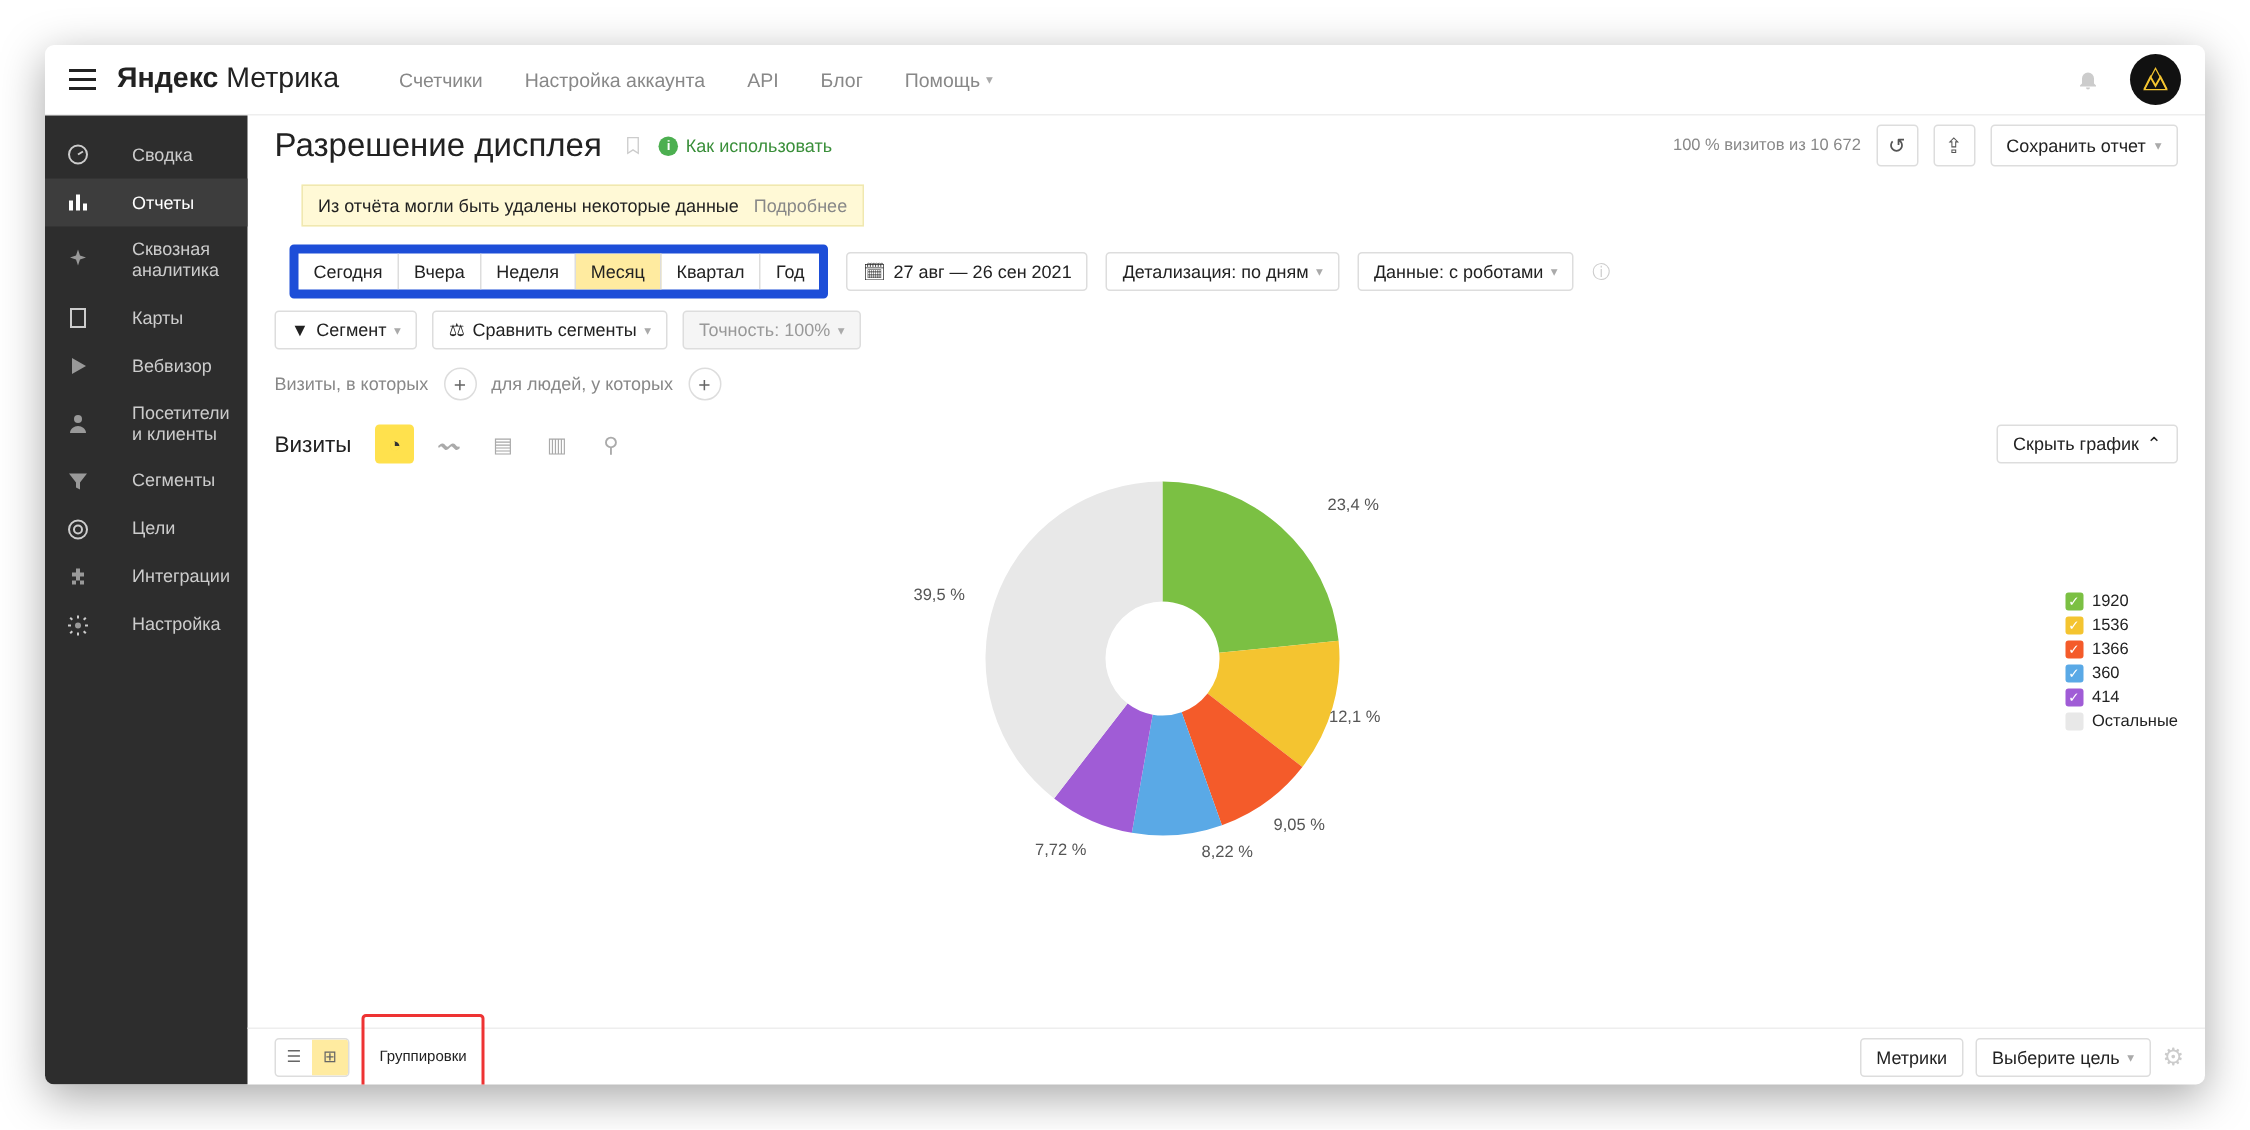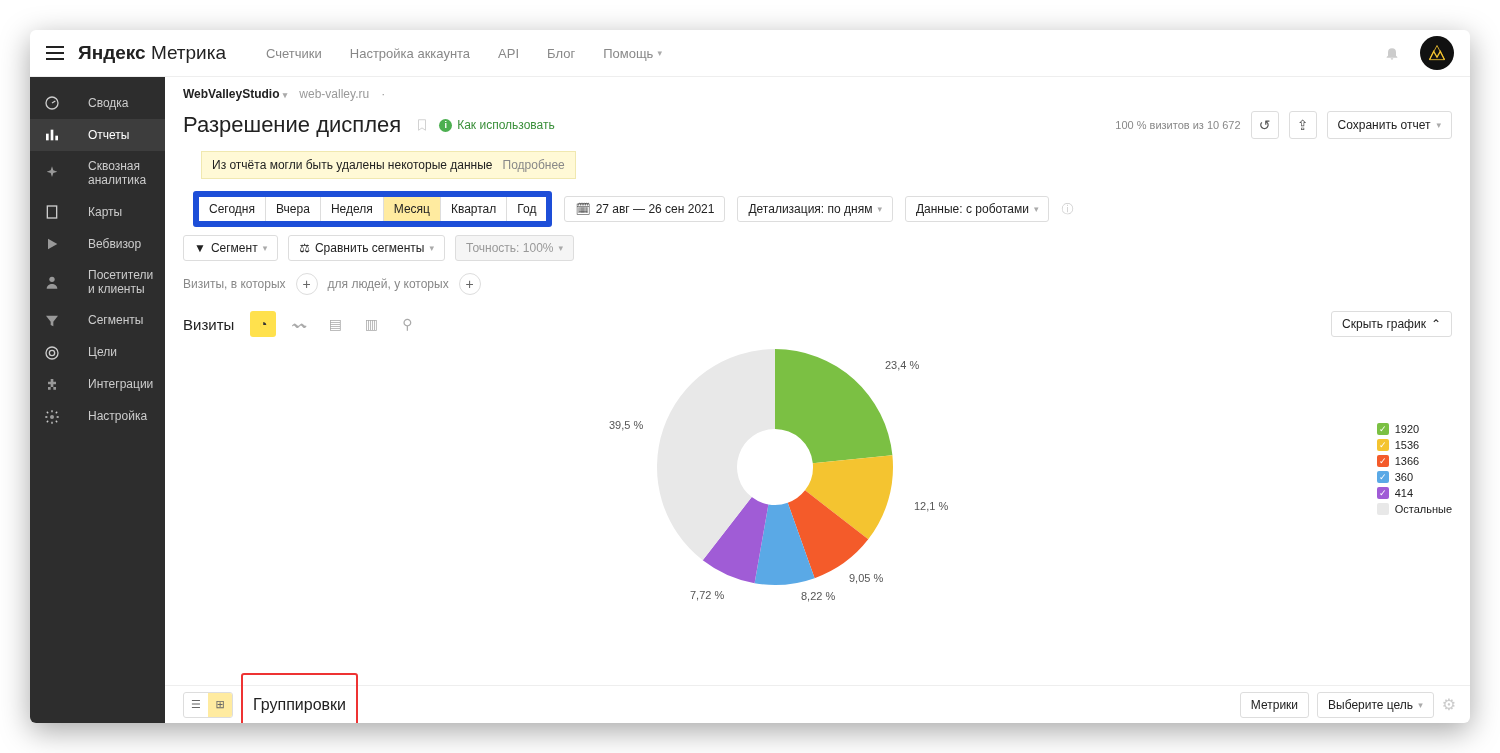--- a/index.html
+++ b/index.html
@@ -69,21 +69,21 @@
 .donut-wrap { position: absolute; left: 480px; top: 0; }
 .donut-label { position: absolute; font-size: 11px; color: #555; }
 .legend { position: absolute; right: 18px; top: 86px; font-size: 11px; }
 .legend-item { display: flex; align-items: center; gap: 6px; margin-bottom: 4px; cursor: pointer; }
 .legend-sw { width: 12px; height: 12px; border-radius: 2px; display: flex; align-items: center; justify-content: center; color: #fff; font-size: 9px; }
 
 .bottom-bar { height: 38px; border-top: 1px solid #eee; display: flex; align-items: center; padding: 0 18px; gap: 8px; }
 .small-toggle { display: inline-flex; border: 1px solid #ddd; border-radius: 3px; overflow: hidden; }
 .small-toggle > div { width: 24px; height: 24px; display: flex; align-items: center; justify-content: center; cursor: pointer; font-size: 11px; color: #666; }
 .small-toggle > div.active { background: #ffeba0; }
-.group-btn { border: 2px solid #e33; border-radius: 3px; padding: 21px 10px; font-size: 16px; cursor: pointer; }
+.group-btn { border: 2px solid #e33; border-radius: 3px; padding: 21px 10px; font-size: 10px; cursor: pointer; }
 .gear-ic { margin-left: auto; margin-right: -4px; color: #ccc; font-size: 16px; cursor: pointer; }
 </style>
 </head>
 <body>
 
 <div class="frame">
 <div class="window">
 
 <div class="topbar">
   <div class="burger">
@@ -183,25 +183,20 @@
     <div class="side-item">
             <svg class="side-icon" viewBox="0 0 24 24">
               <circle cx="12" cy="12" r="3"></circle>
               <path d="M12 2v3M12 19v3M4.2 4.2l2.1 2.1M17.7 17.7l2.1 2.1M2 12h3M19 12h3M4.2 19.8l2.1-2.1M17.7 6.3l2.1-2.1" stroke="currentColor" stroke-width="2"></path>
             </svg>
             <span>Настройка</span>
           </div>
   </div>
 
   <div class="main">
-    <div class="breadcrumb">
-      <span class="site"><span>WebValleyStudio</span> <span class="chev">▾</span></span>
-      <span>web-valley.ru</span>
-      <span>·</span>
-    </div>
 
     <div class="title-row">
       <div class="page-title">Разрешение дисплея</div>
       <svg class="bookmark" viewBox="0 0 24 24">
               <path d="M6 3h12v18l-6-4-6 4z"></path>
             </svg>
       <div class="howto">
         <span class="howto-i">i</span>
         <span>Как использовать</span>
       </div>
@@ -287,21 +282,21 @@
         <svg id="donut" width="260" height="260" viewBox="0 0 260 260">
                 <path d="M 130 12 A 118 118 0 0 1 247.40422000379343 118.15731764755662 L 167.8081386452894 126.18625483565383 A 38 38 0 0 0 130 92 Z" fill="#7bc043"></path>
                 <path d="M 247.40422000379343 118.15731764755662 A 118 118 0 0 1 223.23829146033148 202.3230323310512 L 160.02589047027624 153.29046803881312 A 38 38 0 0 0 167.8081386452894 126.18625483565383 Z" fill="#f4c430"></path>
                 <path d="M 223.23829146033148 202.3230323310512 A 118 118 0 0 1 169.62208594832452 241.14895548363728 L 142.75965479691806 165.79373142693404 A 38 38 0 0 0 160.02589047027624 153.29046803881312 Z" fill="#f45b2a"></path>
                 <path d="M 169.62208594832452 241.14895548363728 A 118 118 0 0 1 109.56630708706675 246.21731451870647 L 123.41965821447913 167.42591484500718 A 38 38 0 0 0 142.75965479691806 165.79373142693404 Z" fill="#5aa9e6"></path>
                 <path d="M 109.56630708706675 246.21731451870647 A 118 118 0 0 1 57.73556528738504 223.2837149542524 L 106.72840238068332 160.04051837509823 A 38 38 0 0 0 123.41965821447913 167.42591484500718 Z" fill="#a05cd6"></path>
                 <path d="M 57.73556528738504 223.2837149542524 A 118 118 0 0 1 129.92585841825368 12.000023292265624 L 129.9761238974037 92.0000075008991 A 38 38 0 0 0 106.72840238068332 160.04051837509823 Z" fill="#e8e8e8"></path>
               </svg>
       </div>
       <div class="donut-label" style="left:720px; top:22px">23,4 %</div>
-      <div class="donut-label" style="left:749px; top:163px">12,1 %</div>
+      <div class="donut-label" style="left:721px; top:163px">12,1 %</div>
       <div class="donut-label" style="left:684px; top:235px">9,05 %</div>
       <div class="donut-label" style="left:636px; top:253px">8,22 %</div>
       <div class="donut-label" style="left:525px; top:252px">7,72 %</div>
       <div class="donut-label" style="left:444px; top:82px">39,5 %</div>
 
       <div class="legend">
         <div class="legend-item">
                 <span class="legend-sw" style="background:#7bc043">✓</span>
                 <span>1920</span>
               </div>

